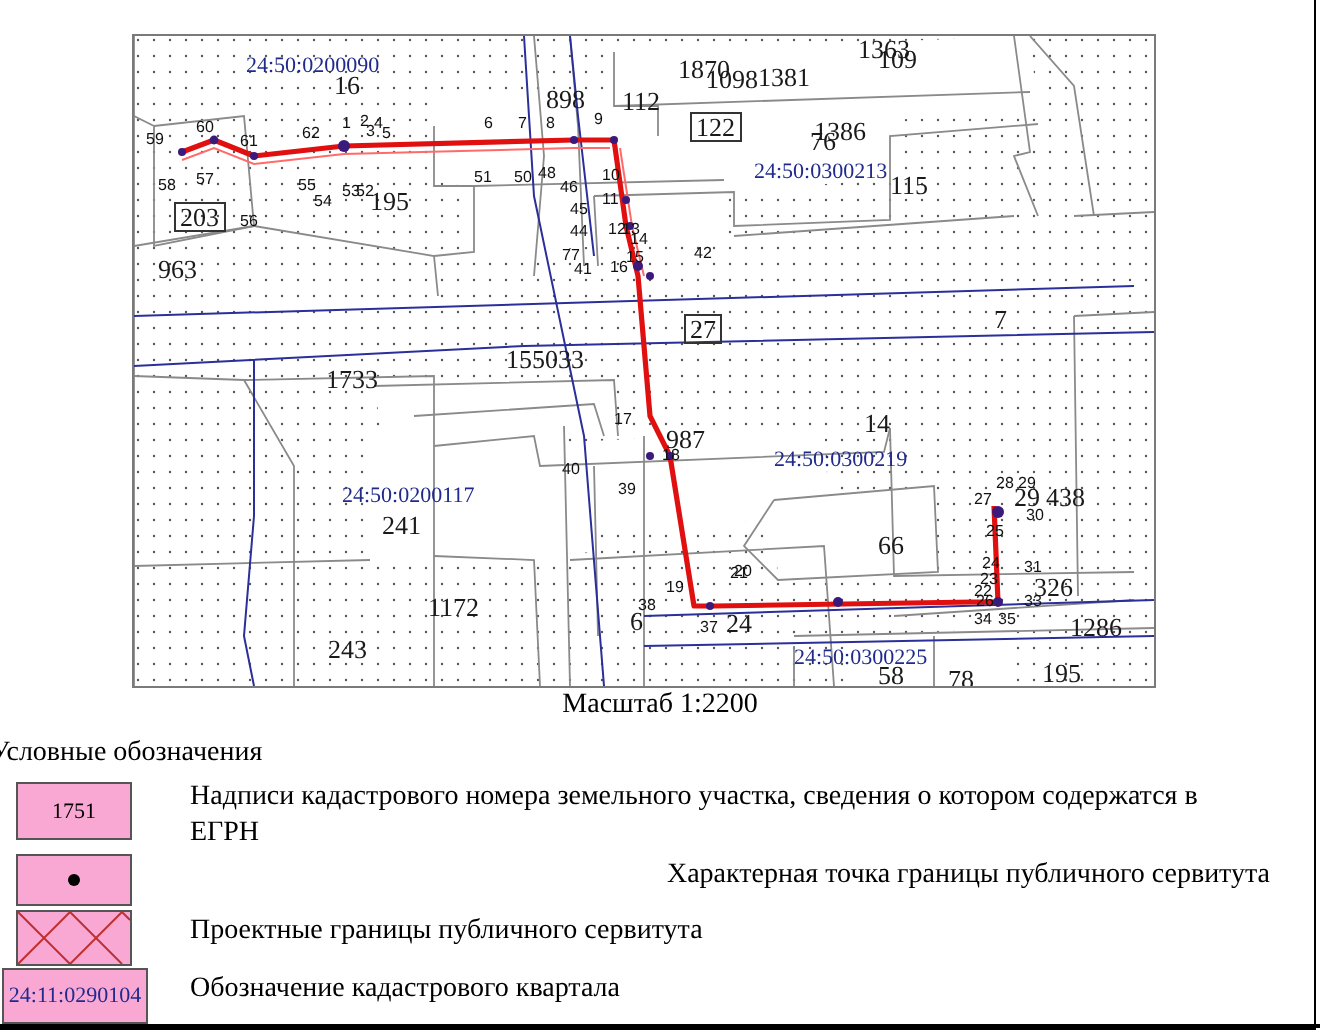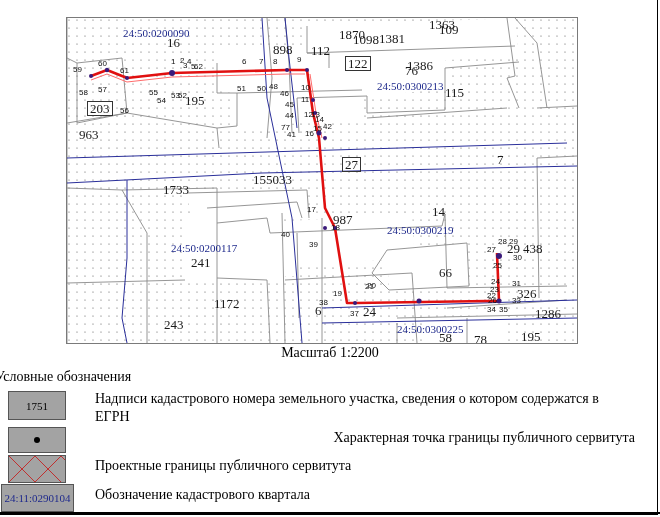--- a/index.html
+++ b/index.html
@@ -7,21 +7,21 @@
   .outer { position:absolute; left:0; top:0; width:657px; height:514px; border:1px solid #000; border-left:none; border-top:none; }
   .map-frame { position:absolute; left:66px; top:17px; width:510px; height:325px; border:1px solid #7a7a7a; overflow:hidden; background:#fff; }
   .map-frame svg { position:absolute; left:0; top:0; }
   .lbl { position:absolute; white-space:nowrap; line-height:1; }
   .plot-num { font-size:13px; color:#1a1a1a; }
   .pt-num { font-size:8px; font-family:"Liberation Sans", sans-serif; color:#111; }
   .quarter { font-size:11px; color:#1f2a8c; }
   .boxed { border:1px solid #333; padding:0 2px; }
   .scale { position:absolute; top:345px; left:0; width:660px; text-align:center; font-size:14px; color:#000; }
   .legend-title { position:absolute; left:-5px; top:369px; font-size:14px; color:#000; }
-  .legend-sym { position:absolute; left:8px; width:56px; border:1px solid #555; background:#a3a3a3; display:flex; align-items:center; justify-content:center; }
+  .legend-sym { position:absolute; left:8px; width:56px; border:1px solid #555; background:#f9a8d4; display:flex; align-items:center; justify-content:center; }
   .legend-text { position:absolute; left:95px; font-size:14px; color:#000; line-height:18px; width:540px; }
   .bottom-line { position:absolute; left:0; top:512px; width:660px; height:2px; background:#000; }
 </style>
 </head>
 <body>
 
 <div class="outer"></div>
 
 <div class="map-frame">
   <svg width="510" height="325" viewBox="0 0 510 325">
@@ -193,39 +193,39 @@
   <span class="lbl pt-num" style="left:446px;top:236px;">30</span>
   <span class="lbl pt-num" style="left:445px;top:262px;">31</span>
   <span class="lbl pt-num" style="left:445px;top:279px;text-align:center;">33</span>
   <span class="lbl pt-num" style="left:420px;top:288px;">34</span>
   <span class="lbl pt-num" style="left:432px;top:288px;">35</span>
   <span class="lbl pt-num" style="left:283px;top:292px;">37</span>
   <span class="lbl pt-num" style="left:252px;top:281px;">38</span>
   <span class="lbl pt-num" style="left:242px;top:223px;">39</span>
   <span class="lbl pt-num" style="left:214px;top:213px;">40</span>
   <span class="lbl pt-num" style="left:220px;top:113px;">41</span>
-  <span class="lbl pt-num" style="left:212px;top:105px;padding-left:44px;">42</span>
+  <span class="lbl pt-num" style="left:236px;top:105px;padding-left:44px;">42</span>
   <span class="lbl pt-num" style="left:214px;top:106px;">77</span>
   <span class="lbl pt-num" style="left:218px;top:94px;">44</span>
   <span class="lbl pt-num" style="left:218px;top:83px;">45</span>
   <span class="lbl pt-num" style="left:213px;top:72px;text-align:center;">46</span>
   <span class="lbl pt-num" style="left:202px;top:65px;">48</span>
   <span class="lbl pt-num" style="left:190px;top:67px;">50</span>
   <span class="lbl pt-num" style="left:170px;top:67px;">51</span>
   <span class="lbl pt-num" style="left:111px;top:74px;">52</span>
   <span class="lbl pt-num" style="left:104px;top:74px;">53</span>
   <span class="lbl pt-num" style="left:90px;top:79px;">54</span>
   <span class="lbl pt-num" style="left:82px;top:71px;">55</span>
   <span class="lbl pt-num" style="left:53px;top:77px;margin-top:12px;">56</span>
   <span class="lbl pt-num" style="left:31px;top:68px;">57</span>
   <span class="lbl pt-num" style="left:12px;top:71px;">58</span>
   <span class="lbl pt-num" style="left:6px;top:48px;">59</span>
   <span class="lbl pt-num" style="left:31px;top:42px;">60</span>
   <span class="lbl pt-num" style="left:53px;top:49px;">61</span>
-  <span class="lbl pt-num" style="left:84px;top:45px;margin-left:43px;">62</span>
+  <span class="lbl pt-num" style="left:84px;top:45px;">62</span>
 </div>
 
 <div class="scale">Масштаб 1:2200</div>
 
 <div class="legend-title">Условные обозначения</div>
 
 <div>
   <div class="legend-sym" style="top:391px;height:27px;font-size:11px;">1751</div>
   <div class="legend-text" style="top:390px;">Надписи кадастрового номера земельного участка, сведения о котором содержатся в ЕГРН</div>
 

